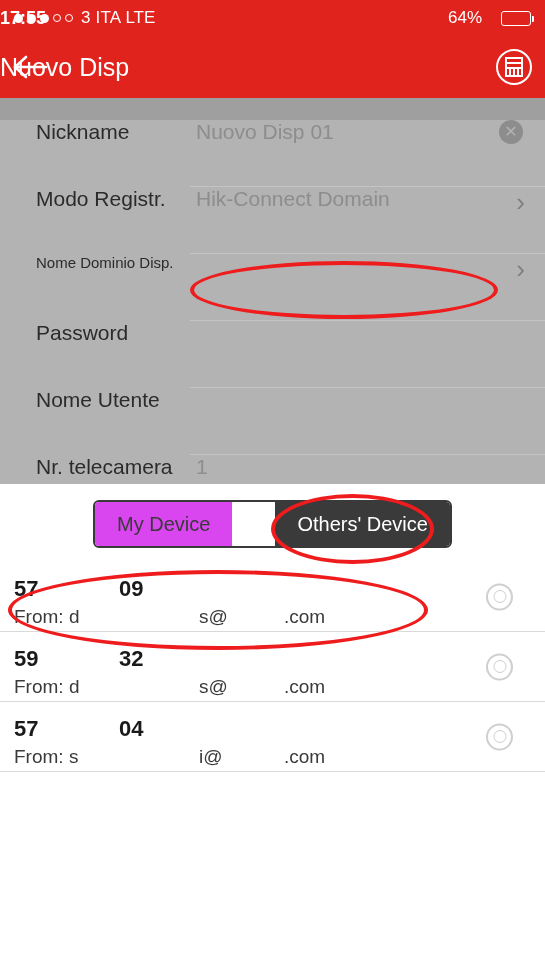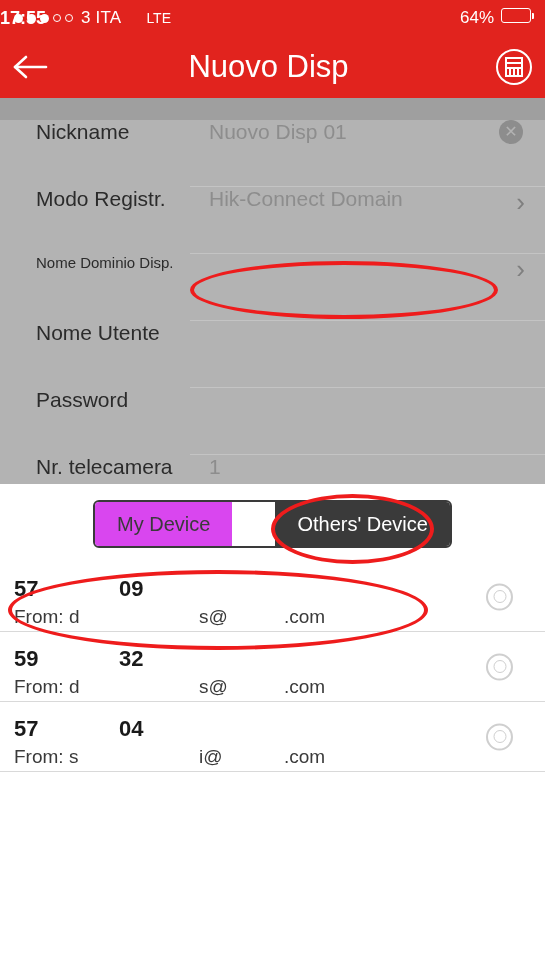--- a/index.html
+++ b/index.html
@@ -36,33 +36,34 @@
   .dot {
     width: 9px; height: 9px; border-radius: 50%;
     background: #ffffff;
   }
   .dot.hollow {
     background: transparent;
     border: 1.5px solid #ffffff;
     width: 6px; height: 6px;
   }
   .carrier { font-size: 17px; letter-spacing: .2px; }
-  .net-type { margin-left: 25px; font-size: 14px; }
+  .net-type { margin-left: 4px; font-size: 17px; }
   .clock {
     position: absolute;
     left: 0; right: 0;
     text-align: left;
     font-size: 18px;
     font-weight: bold;
     pointer-events: none;
   }
   .status-right {
     margin-left: auto;
     display: flex;
-    gap: 7px;
+    align-items: center;
+    gap: 19px;
   }
   .battery-pct { font-size: 17px; }
   .battery {
     width: 30px; height: 15px;
     border: 1.5px solid #ffffff;
     border-radius: 3px;
     position: relative;
     box-sizing: border-box;
     padding: 1.5px;
   }
@@ -93,22 +94,21 @@
   .nav-back {
     width: 60px;
     display: flex;
     align-items: center;
     justify-content: center;
     cursor: pointer;
   }
   .nav-title {
     position: absolute;
     left: 0; right: 8px;
-    text-align: center;
-    font-size: 31px;
+    font-size: 25px;
     pointer-events: none;
   }
   .nav-right {
     margin-left: auto;
     width: 62px;
     display: flex;
     align-items: center;
     justify-content: center;
     cursor: pointer;
   }
@@ -133,21 +133,20 @@
     color: #2b2b2b;
     width: 155px;
     flex: none;
   }
   .form-label.small { font-size: 15px; }
   .form-value {
     flex: 1;
     font-size: 21px;
     color: #8d8d8d;
     padding-left: 5px;
-    margin-left: 13px;
   }
   .row-sep {
     position: absolute;
     left: 190px; right: 0; bottom: 0;
     height: 1px;
     background: #c4c4c4;
   }
   .clear-icon {
     width: 24px; height: 24px;
     border-radius: 50%;
@@ -320,27 +319,27 @@
   </div>
 
   <div class="form-row">
     <span class="form-label small">Nome Dominio Disp.</span>
     <span class="form-value"></span>
     <span class="chevron">›</span>
     <span class="row-sep"></span>
   </div>
 
   <div class="form-row">
-    <span class="form-label">Nome Utente</span>
+    <span class="form-label">Password</span>
     <span class="form-value"></span>
     <span class="row-sep"></span>
   </div>
 
   <div class="form-row">
-    <span class="form-label">Password</span>
+    <span class="form-label">Nome Utente</span>
     <span class="form-value"></span>
     <span class="row-sep"></span>
   </div>
 
   <div class="form-row">
     <span class="form-label">Nr. telecamera</span>
     <span class="form-value">1</span>
   </div>
 
 </div>

